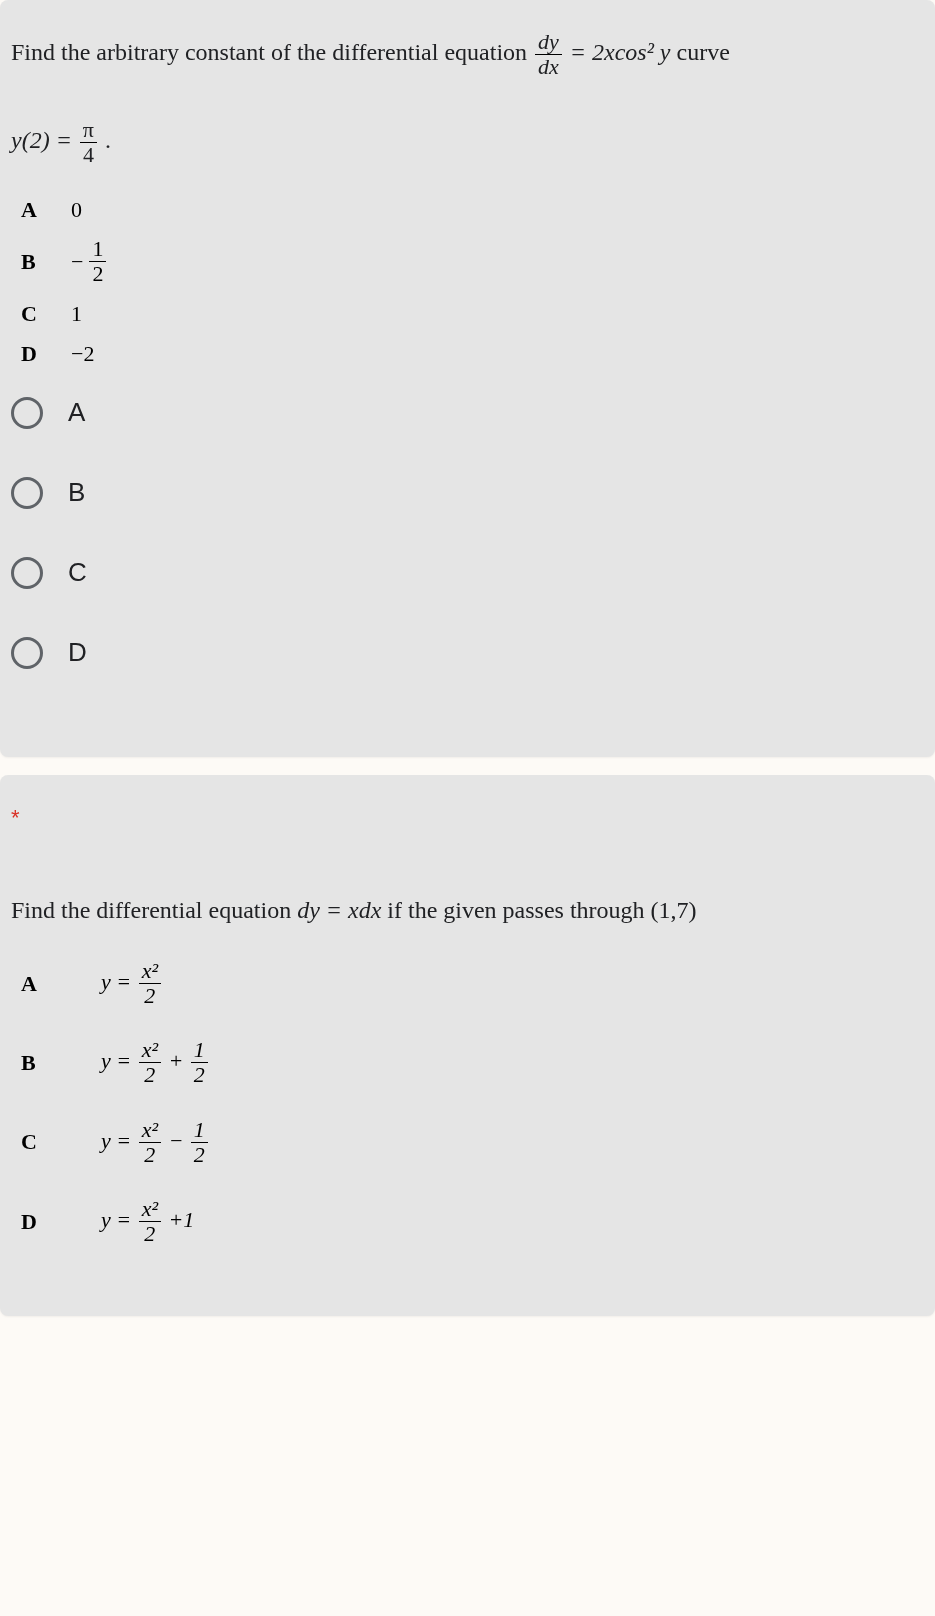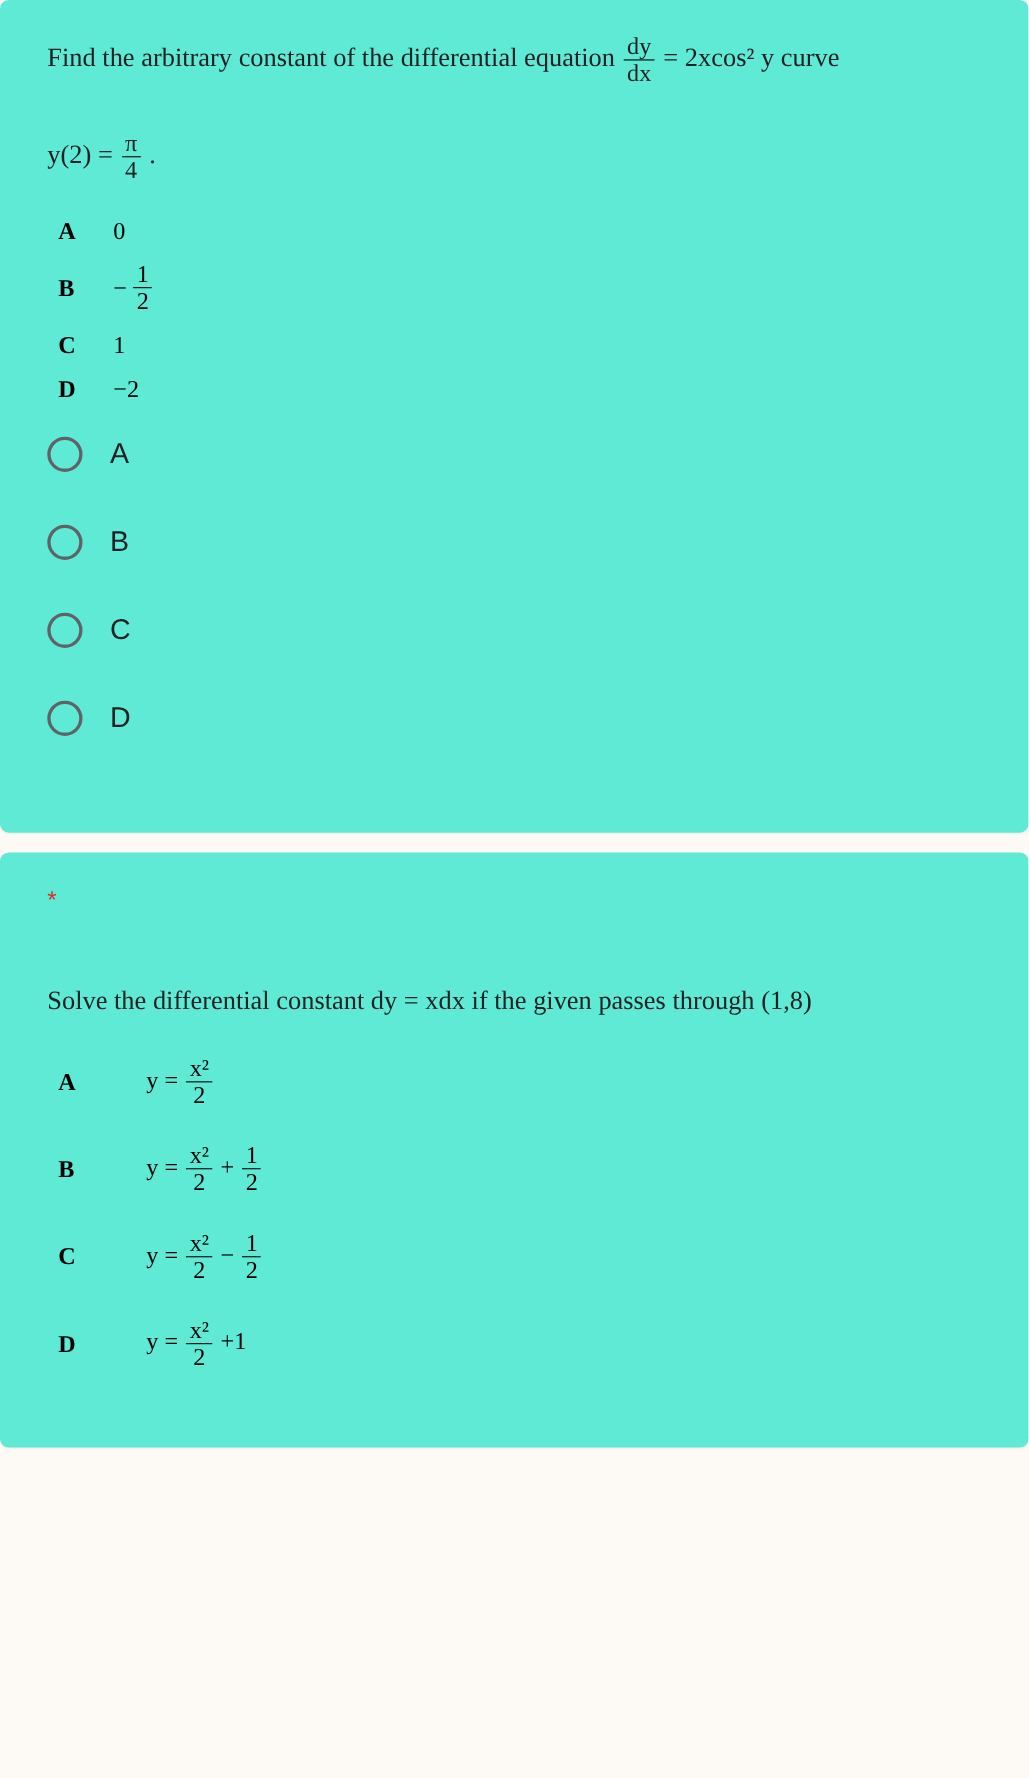--- a/index.html
+++ b/index.html
@@ -7,23 +7,23 @@
       padding: 0;
       box-sizing: border-box;
     }
     body {
       font-family: 'Times New Roman', Georgia, serif;
       background: #fdfaf6;
       width: 935px;
       padding: 0;
     }
     .question-card {
-      background: #5eead4;
+      background: #e5e5e5;
       border-radius: 8px;
-      padding: 30px 25px 40px 43px;
+      padding: 30px 25px 40px 11px;
       margin-bottom: 18px;
       box-shadow: 0 1px 2px rgba(0,0,0,0.05);
     }
     .question-text {
       font-size: 24px;
       color: #202124;
       line-height: 1.6;
       margin-bottom: 30px;
     }
     .frac {
@@ -36,21 +36,21 @@
     }
     .frac .num {
       display: block;
       border-bottom: 1.5px solid #000;
       padding: 0 3px;
     }
     .frac .den {
       display: block;
       padding: 0 3px;
     }
-    .italic { }
+    .italic { font-style: italic; }
     .answer-key {
       margin: 30px 0 30px 10px;
       font-size: 22px;
     }
     .answer-key-row {
       display: flex;
       align-items: center;
       margin-bottom: 14px;
     }
     .answer-key-row .letter {
@@ -164,24 +164,24 @@
       <span class="radio-circle"></span>
       <span class="radio-label">D</span>
     </div>
   </div>
 </div>
 
 <div class="question-card">
   <span class="required-star">*</span>
 
   <div class="question-text">
-    <span>Solve the differential constant </span>
+    <span>Find the differential equation </span>
     <span class="italic">dy = xdx</span>
     <span> if the given passes through </span>
-    <span>(1,8)</span>
+    <span>(1,7)</span>
   </div>
 
   <div class="answer-key answer-key-q2">
     <div class="answer-key-row">
       <span class="letter" style="width:80px">A</span>
       <span class="value italic">
         <span>y = </span>
         <span class="frac">
           <span class="num">x²</span>
           <span class="den">2</span>

